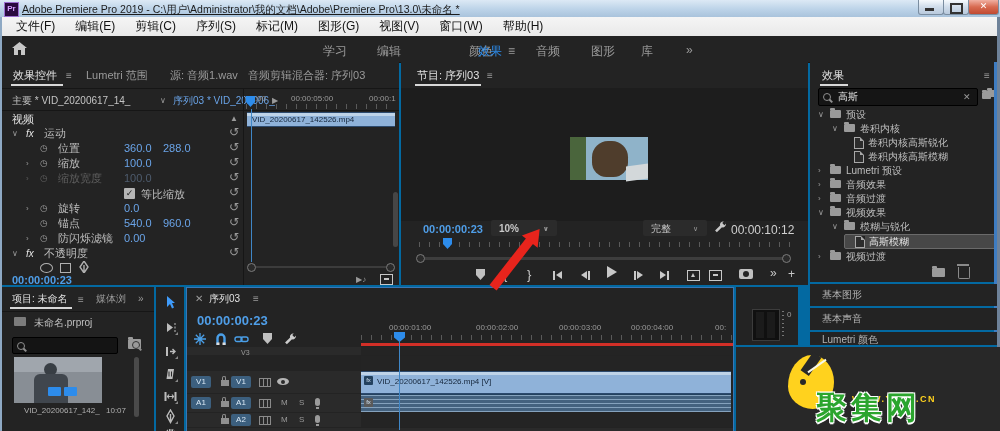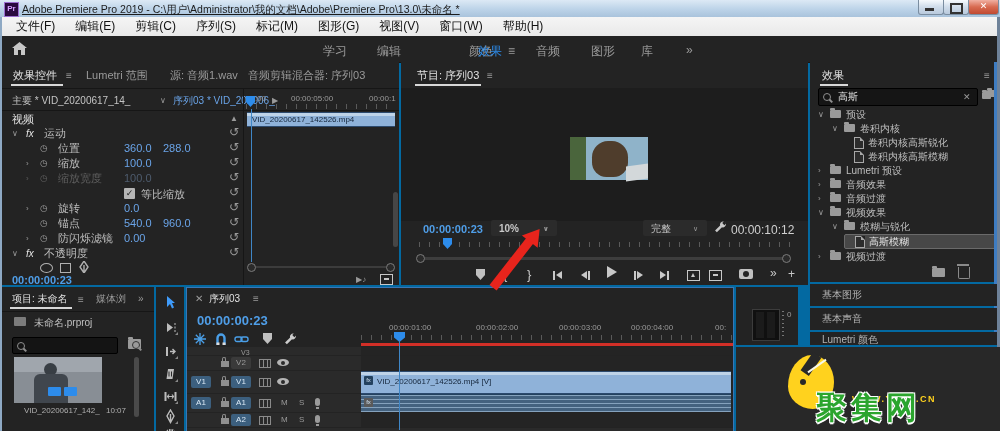--- a/index.html
+++ b/index.html
@@ -489,26 +489,20 @@
     <span class="tx dim f8" style="left:444px;top:36px;">00:00:04:00</span>
     <span class="tx dim f8" style="left:528px;top:36px;">00:</span>
     <div class="ticks" style="left:174px;top:47px;width:372px;"></div>
     <div class="p" style="left:174px;top:55px;width:372px;height:3px;background:var(--render_red);"></div>
 
     <div class="p" style="left:0;top:59px;width:174px;height:8px;background:#2a2a2a;">
       <span class="tx f7 dim" style="left:54px;top:2px;">V3</span>
     </div>
     <div class="p" style="left:174px;top:59px;width:372px;height:8px;background:#242424;"></div>
 
-    <div class="p" style="left:0;top:68px;width:174px;height:14px;background:#2a2a2a;">
-      <span class="lock" style="left:34px;top:5px;"></span>
-      <span class="badge" style="left:44px;top:1px;">V2</span>
-      <span class="filmic" style="left:72px;top:3px;"></span>
-      <span class="eye" style="left:90px;top:3px;"></span>
-    </div>
     <div class="p" style="left:174px;top:68px;width:372px;height:14px;background:#242424;"></div>
 
     <div class="p" style="left:0;top:83px;width:174px;height:22px;background:#2a2a2a;">
       <span class="badge on" style="left:4px;top:5px;">V1</span>
       <span class="lock" style="left:34px;top:9px;"></span>
       <span class="badge on" style="left:44px;top:5px;">V1</span>
       <span class="filmic" style="left:72px;top:7px;"></span>
       <span class="eye" style="left:90px;top:7px;"></span>
     </div>
     <div class="p" style="left:174px;top:83px;width:372px;height:22px;background:#242424;">

